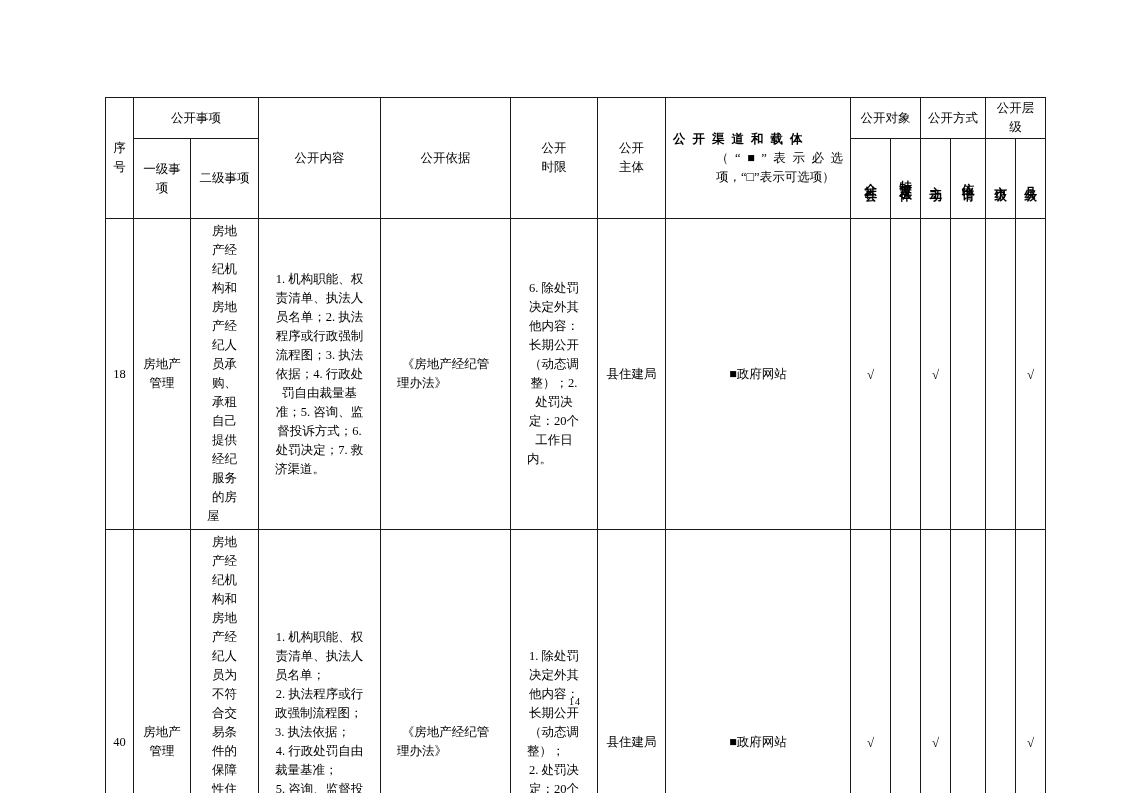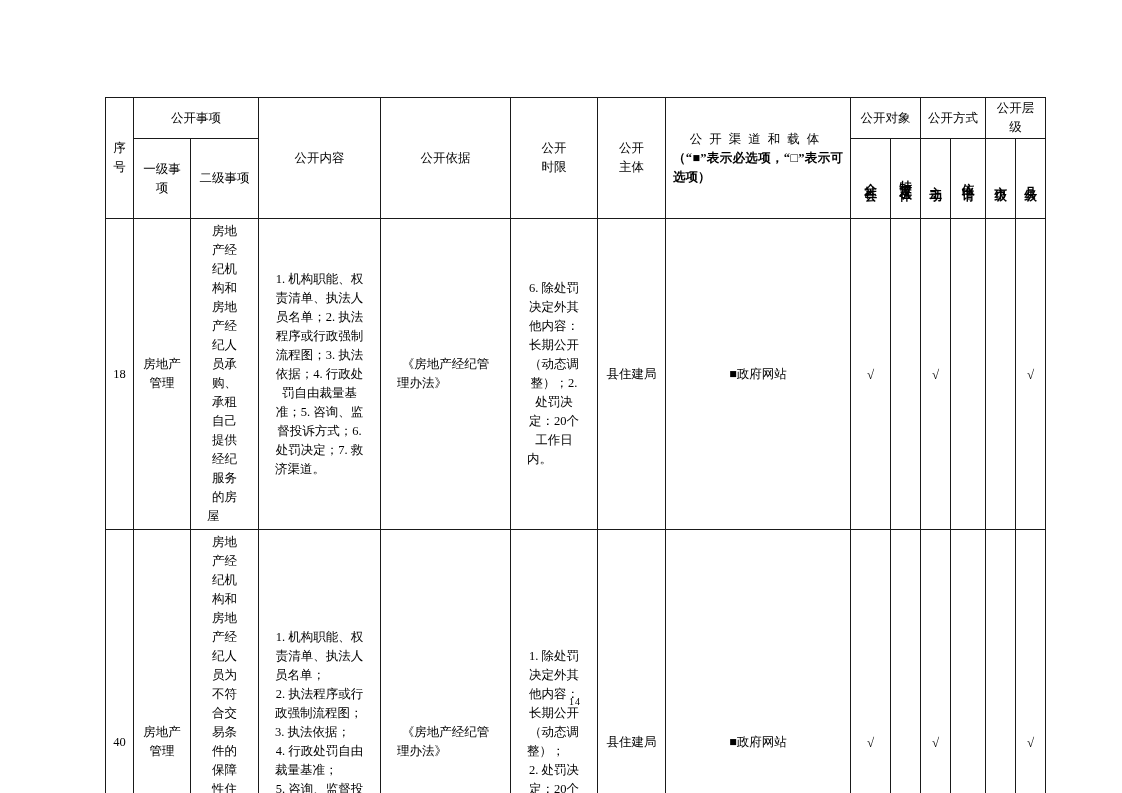--- a/index.html
+++ b/index.html
@@ -43,29 +43,30 @@
   .vtext {
     writing-mode: vertical-lr;
     text-orientation: upright;
     display: inline-block;
     letter-spacing: 3px;
     font-weight: bold;
     line-height: 1;
   }
   .channel-hd { padding: 4px 7px; }
   .channel-title {
-    font-weight: normal;
-    text-align: center;
+    font-weight: bold;
+    text-align: left;
     letter-spacing: 7px;
     white-space: nowrap;
   }
   .channel-note {
-    font-weight: bold;
+    font-weight: normal;
     text-align: justify;
     text-align-last: left;
+    margin-left: 43px;
   }
   .channel-cell {
     text-align: left;
     padding: 18px 8px;
   }
   .check { font-size: 13px; }
   .page-number {
     position: absolute;
     left: 105px;
     width: 940px;

